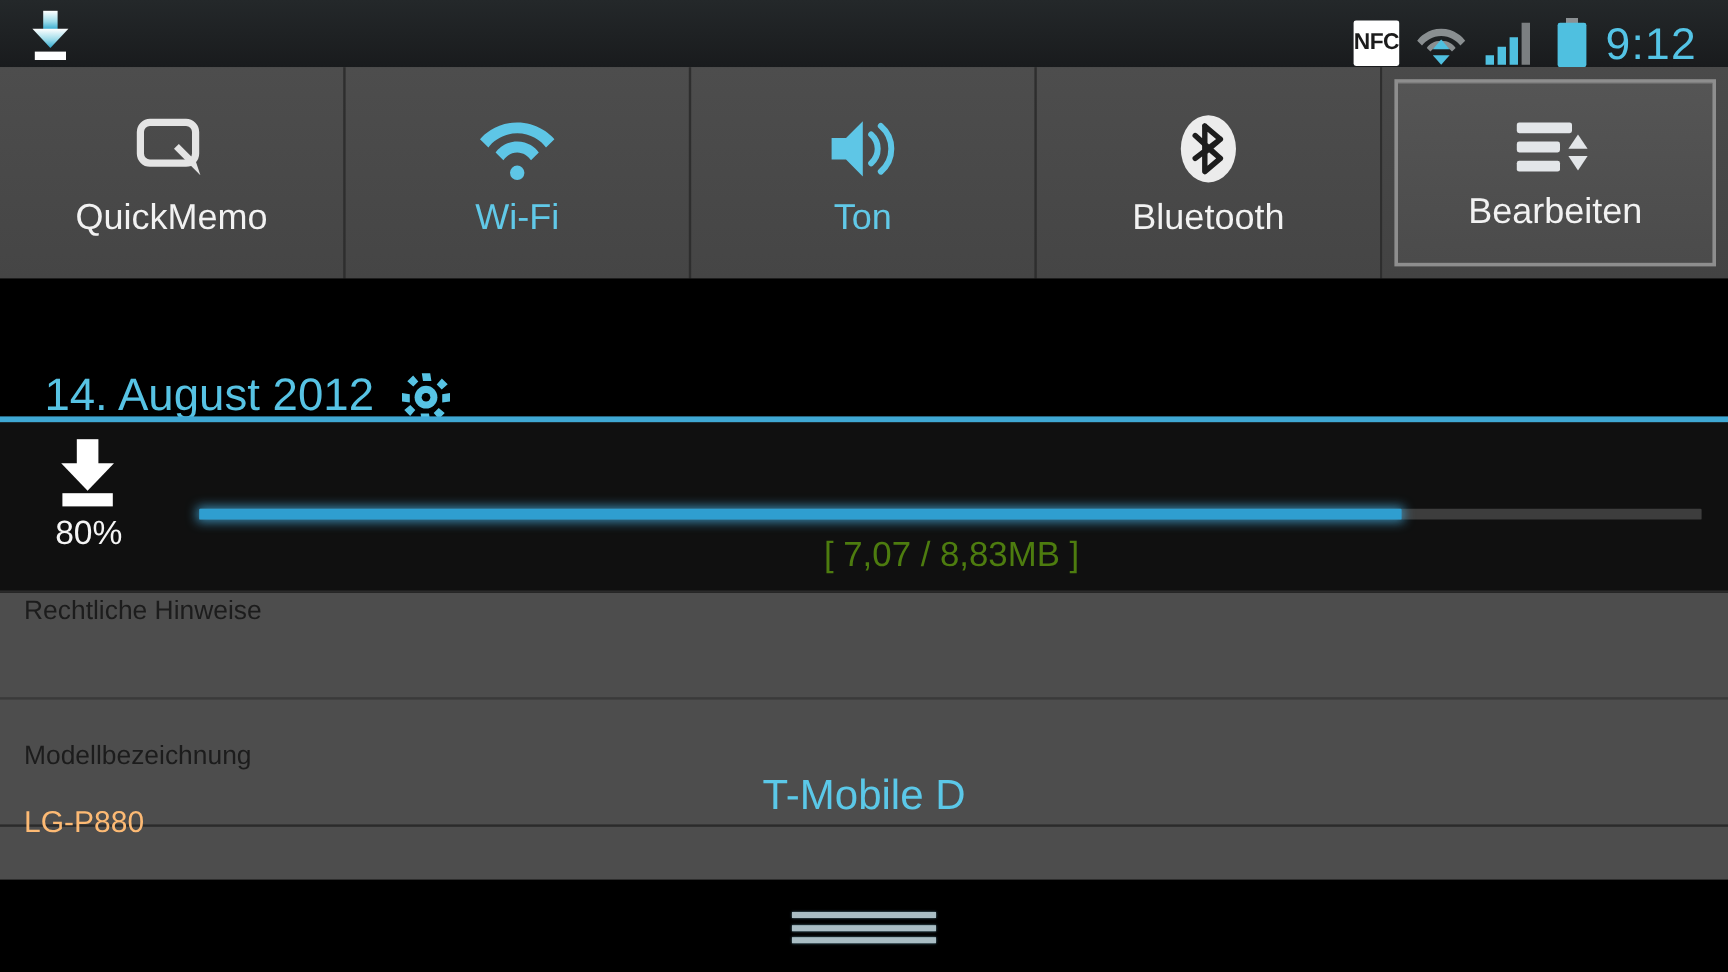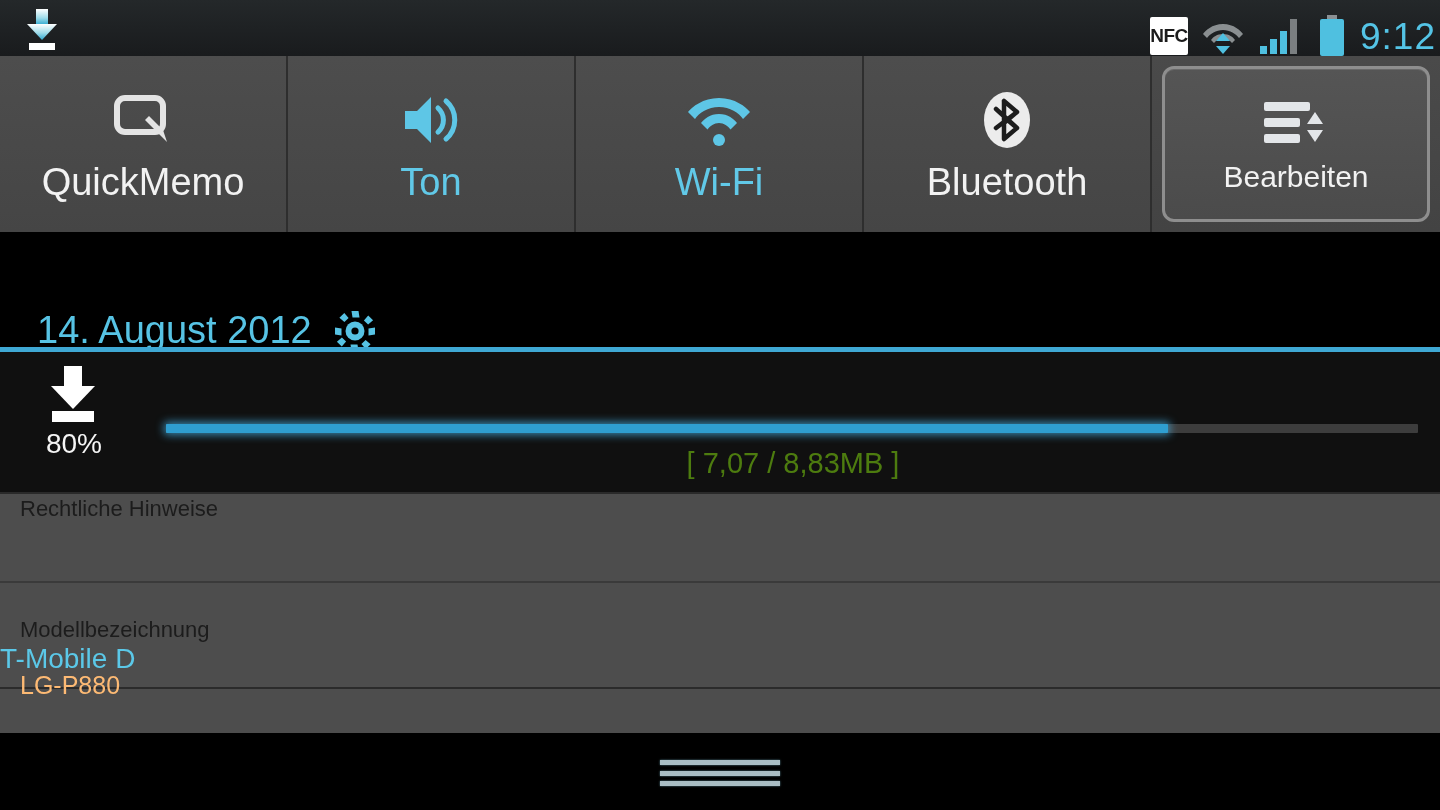--- a/index.html
+++ b/index.html
@@ -31,21 +31,21 @@
   .row-sub {
     position:absolute; left:20px;
     font-size:25px; color:#fdba74;
     white-space:nowrap;
   }
   #legal-title { top:12px; }
   #model-title { top:34px; }
   #model-sub   { top:88px; }
   #model-value {
     position:absolute; left:0; width:1440px; top:60px;
-    font-size:28px; color:#5bc8e8;
+    text-align:center; font-size:35px; color:#5bc8e8;
   }
 
   
   #bottom-bar {
     position:absolute; left:0; top:735px; width:1440px; height:75px;
     background:#000;
   }
   #drag-handle {
     position:absolute; left:660px; top:25px; width:120px; height:26px;
     display:flex; flex-direction:column; justify-content:space-between;
@@ -60,21 +60,21 @@
   #shade { position:absolute; left:0; top:0; width:1440px; }
 
   
   #status-bar {
     position:relative; width:1440px; height:56px;
     background:#1d2022;
     background:linear-gradient(#24282a,#191b1d);
   }
   #dl-status-icon { position:absolute; left:22px; top:7px; width:40px; height:44px; }
   .sb-right {
-    position:absolute; right:4px; top:0; height:72px;
+    position:absolute; right:26px; top:0; height:72px;
     display:flex; align-items:center; gap:13px;
   }
   #nfc-badge {
     width:38px; height:38px; background:#fff; border-radius:2px;
     display:flex; align-items:center; justify-content:center;
     font-size:19px; font-weight:bold; color:#1b1b1b; letter-spacing:-.5px;
   }
   #clock { font-size:37px; color:#54c4e6; letter-spacing:1px; line-height:1; }
 
   
@@ -82,32 +82,32 @@
     position:relative; width:1440px; height:176px;
     background:linear-gradient(#4d4d4d,#454545);
     display:flex;
   }
   .toggle {
     position:relative; flex:1 1 0; height:176px;
     display:flex; flex-direction:column; align-items:center; justify-content:center;
     border-right:2px solid #2e2e2e;
   }
   .toggle .ico { height:70px; display:flex; align-items:center; justify-content:center; }
-  .toggle .lbl { font-size:38px; margin-top:6px; }
+  .toggle .lbl { font-size:30px; margin-top:6px; }
   .lbl.on  { color:#61c9e8; }
   .lbl.off { color:#f2f2f2; }
 
   #toggle-edit {
     position:relative; flex:0 0 288px; height:176px;
     border-right:none;
     display:flex; align-items:center; justify-content:center;
     background:linear-gradient(#4a4a4a,#434343);
   }
   #edit-box {
-    width:268px; height:156px; border:3px solid #8e8e8e; border-radius:12px;
+    width:268px; height:156px; border:3px solid #8e8e8e; border-radius:0;
     background:linear-gradient(#555,#4b4b4b);
     display:flex; flex-direction:column; align-items:center; justify-content:center;
     box-shadow:inset 0 1px 0 rgba(255,255,255,.12);
     text-align:center;
   }
   #edit-box .lbl { font-size:30px; color:#f2f2f2; margin-top:8px; }
 
   
   #date-row {
     position:relative; width:1440px; height:120px; background:#000;
@@ -226,38 +226,38 @@
           <svg width="64" height="56" viewBox="0 0 64 56">
             <rect x="6" y="6" width="46" height="34" rx="8" ry="8" fill="none" stroke="#e4e4e4" stroke-width="6"></rect>
             <polygon points="34,28 50,44 56,50 52,38 38,24" fill="#e4e4e4"></polygon>
           </svg>
         </div>
         <div class="lbl off">QuickMemo</div>
       </div>
 
       <div class="toggle">
         <div class="ico">
+          <svg width="70" height="56" viewBox="0 0 70 56">
+            <path d="M35 6 C19 6 8 15 4 20 L11 27 C15 21 24 15 35 15 C46 15 55 21 59 27 L66 20 C62 15 51 6 35 6 Z" fill="#5ec6e6"></path>
+            <path d="M35 22 C26 22 20 27 17 31 L23.5 37.5 C26 34 30 31 35 31 C40 31 44 34 46.5 37.5 L53 31 C50 27 44 22 35 22 Z" fill="#5ec6e6"></path>
+            <circle cx="35" cy="48" r="6" fill="#5ec6e6"></circle>
+          </svg>
+        </div>
+        <div class="lbl on">Wi-Fi</div>
+      </div>
+
+      <div class="toggle">
+        <div class="ico">
           <svg width="64" height="58" viewBox="0 0 64 58">
             <polygon points="6,20 18,20 32,6 32,52 18,38 6,38" fill="#5ec6e6"></polygon>
             <path d="M39 17 A16 16 0 0 1 39 41" fill="none" stroke="#5ec6e6" stroke-width="5" stroke-linecap="round"></path>
             <path d="M47 10 A25 25 0 0 1 47 48" fill="none" stroke="#5ec6e6" stroke-width="5" stroke-linecap="round"></path>
           </svg>
         </div>
         <div class="lbl on">Ton</div>
-      </div>
-
-      <div class="toggle">
-        <div class="ico">
-          <svg width="70" height="56" viewBox="0 0 70 56">
-            <path d="M35 6 C19 6 8 15 4 20 L11 27 C15 21 24 15 35 15 C46 15 55 21 59 27 L66 20 C62 15 51 6 35 6 Z" fill="#5ec6e6"></path>
-            <path d="M35 22 C26 22 20 27 17 31 L23.5 37.5 C26 34 30 31 35 31 C40 31 44 34 46.5 37.5 L53 31 C50 27 44 22 35 22 Z" fill="#5ec6e6"></path>
-            <circle cx="35" cy="48" r="6" fill="#5ec6e6"></circle>
-          </svg>
-        </div>
-        <div class="lbl on">Wi-Fi</div>
       </div>
 
       <div class="toggle">
         <div class="ico">
           <svg width="58" height="62" viewBox="0 0 58 62">
             <ellipse cx="29" cy="31" rx="23" ry="28" fill="#ececec"></ellipse>
             <path d="M26 12 L39 23 L26 34 L26 12 M26 28 L39 39 L26 50 L26 28 M18 20 L39 39 M18 39 L39 23" fill="none" stroke="#1d1d1d" stroke-width="4.5" stroke-linejoin="round" stroke-linecap="round"></path>
           </svg>
         </div>
         <div class="lbl off">Bluetooth</div>

